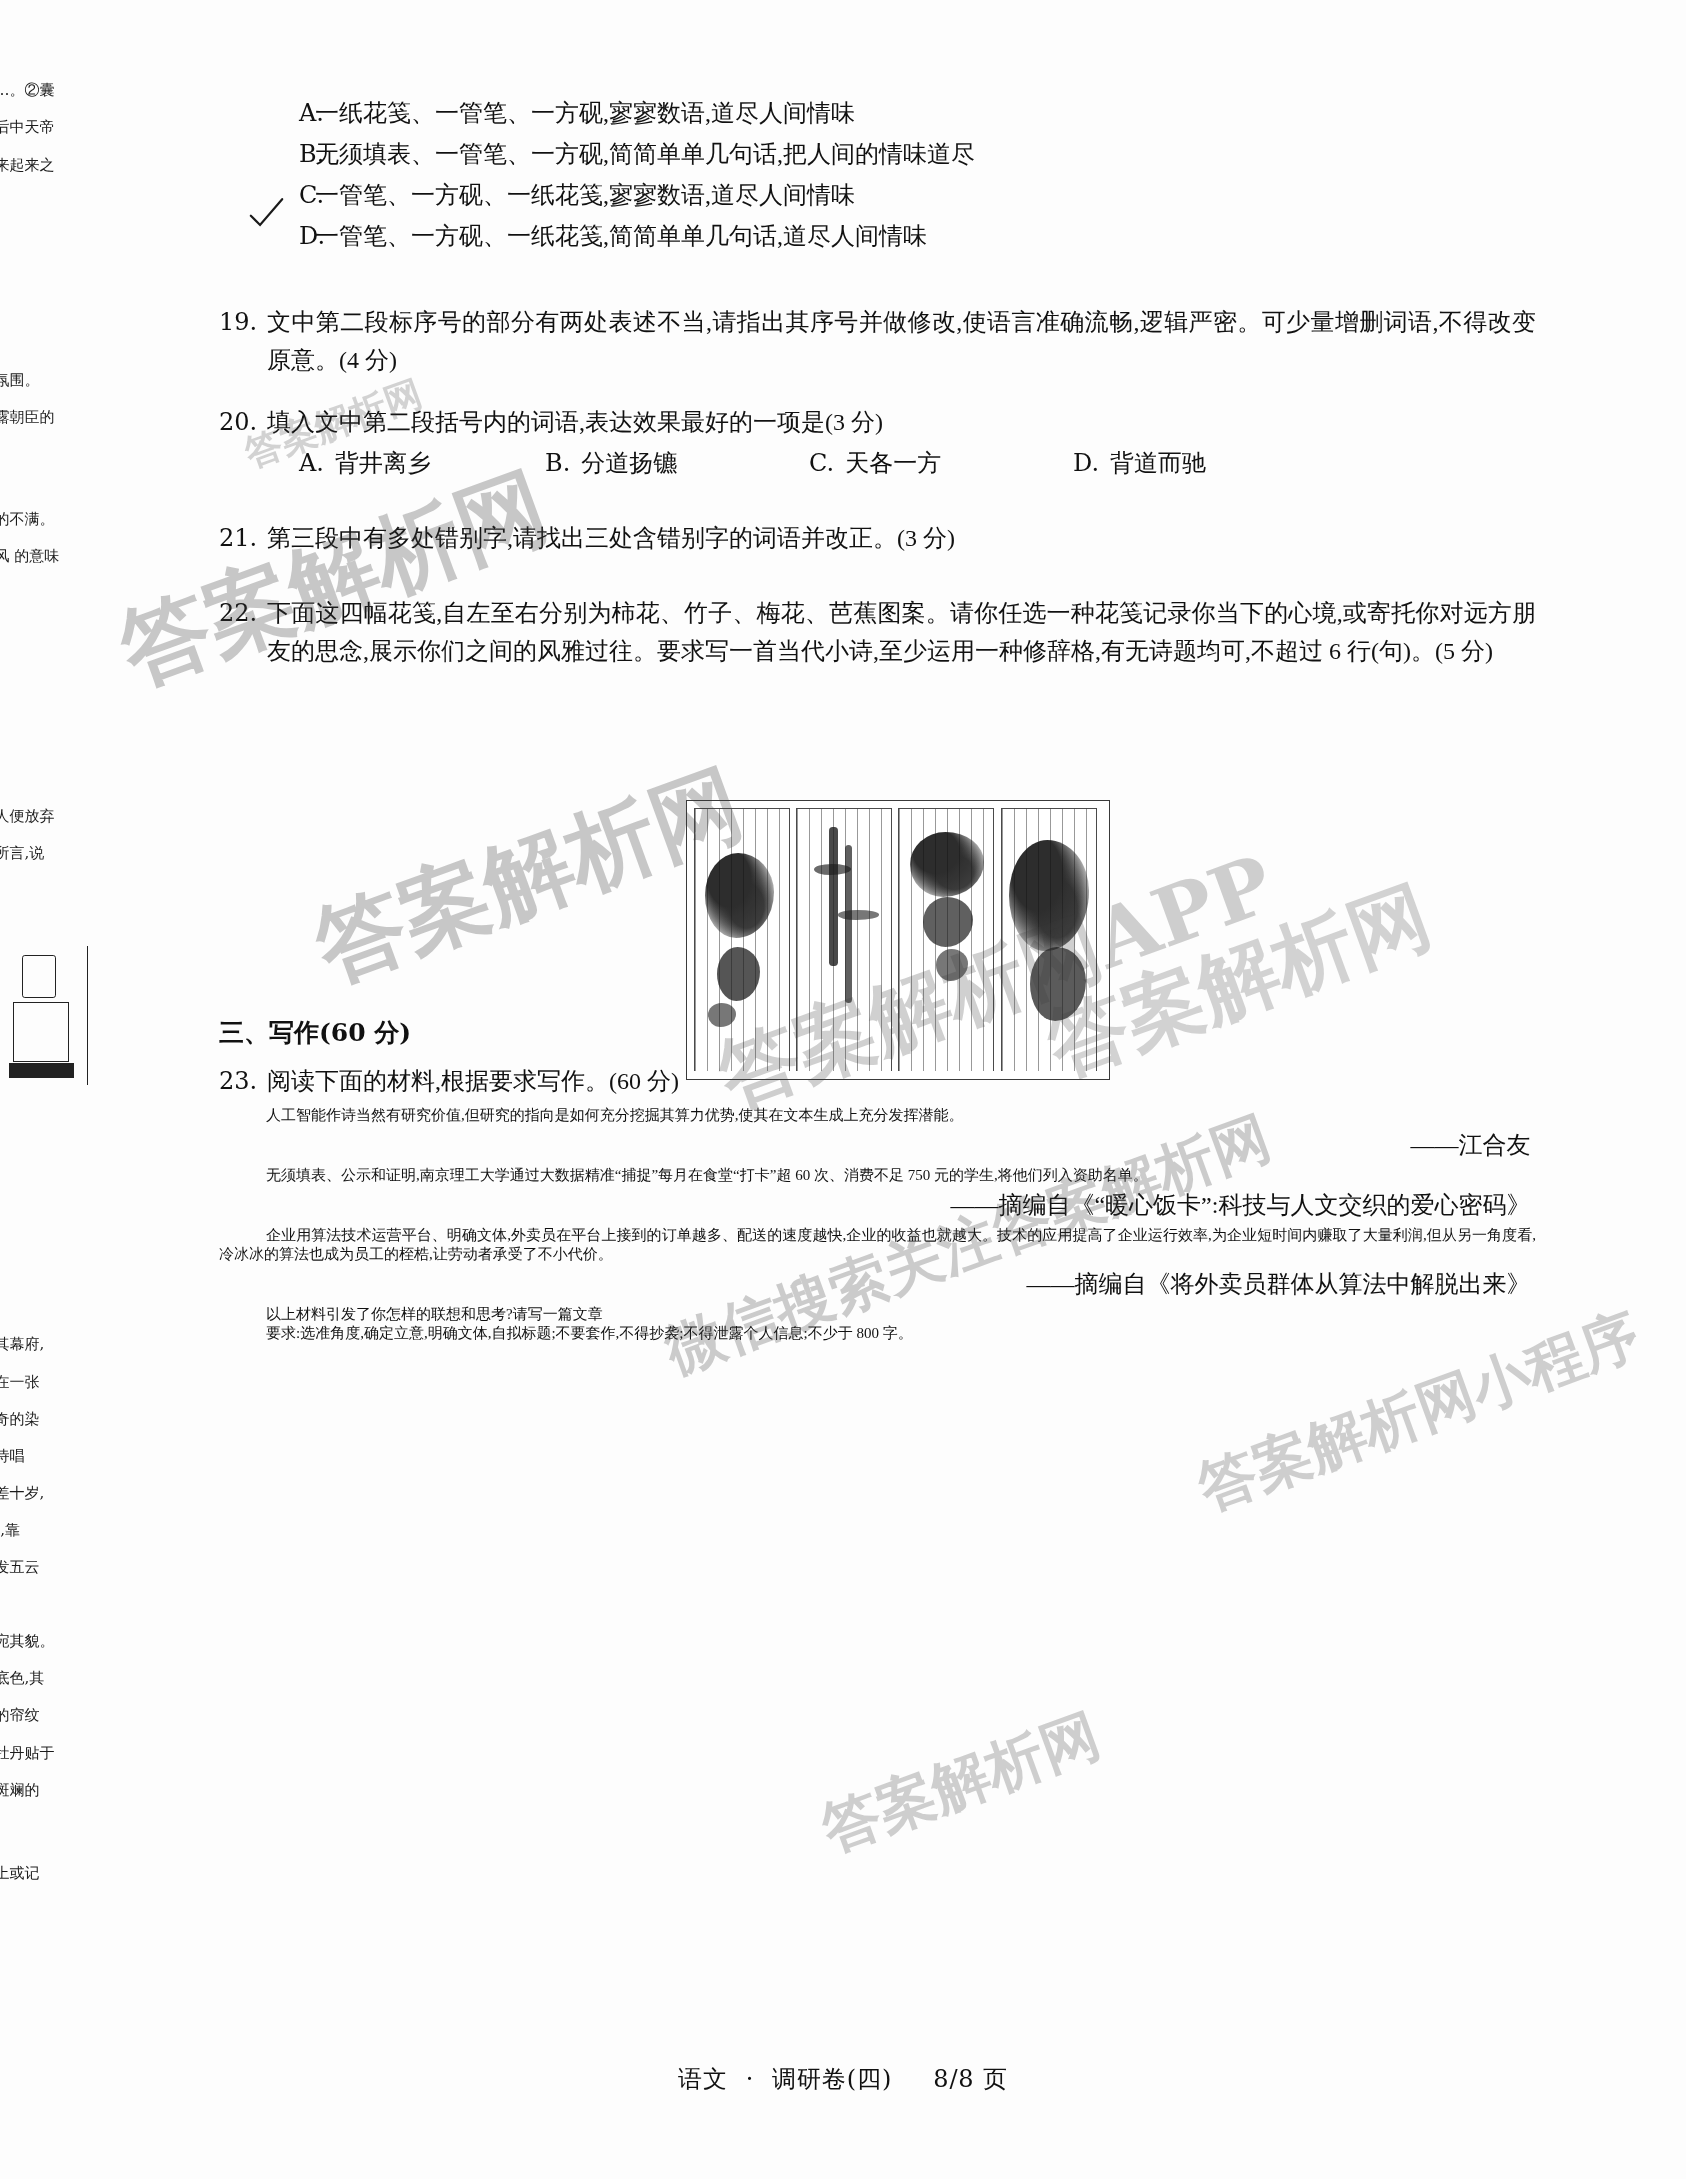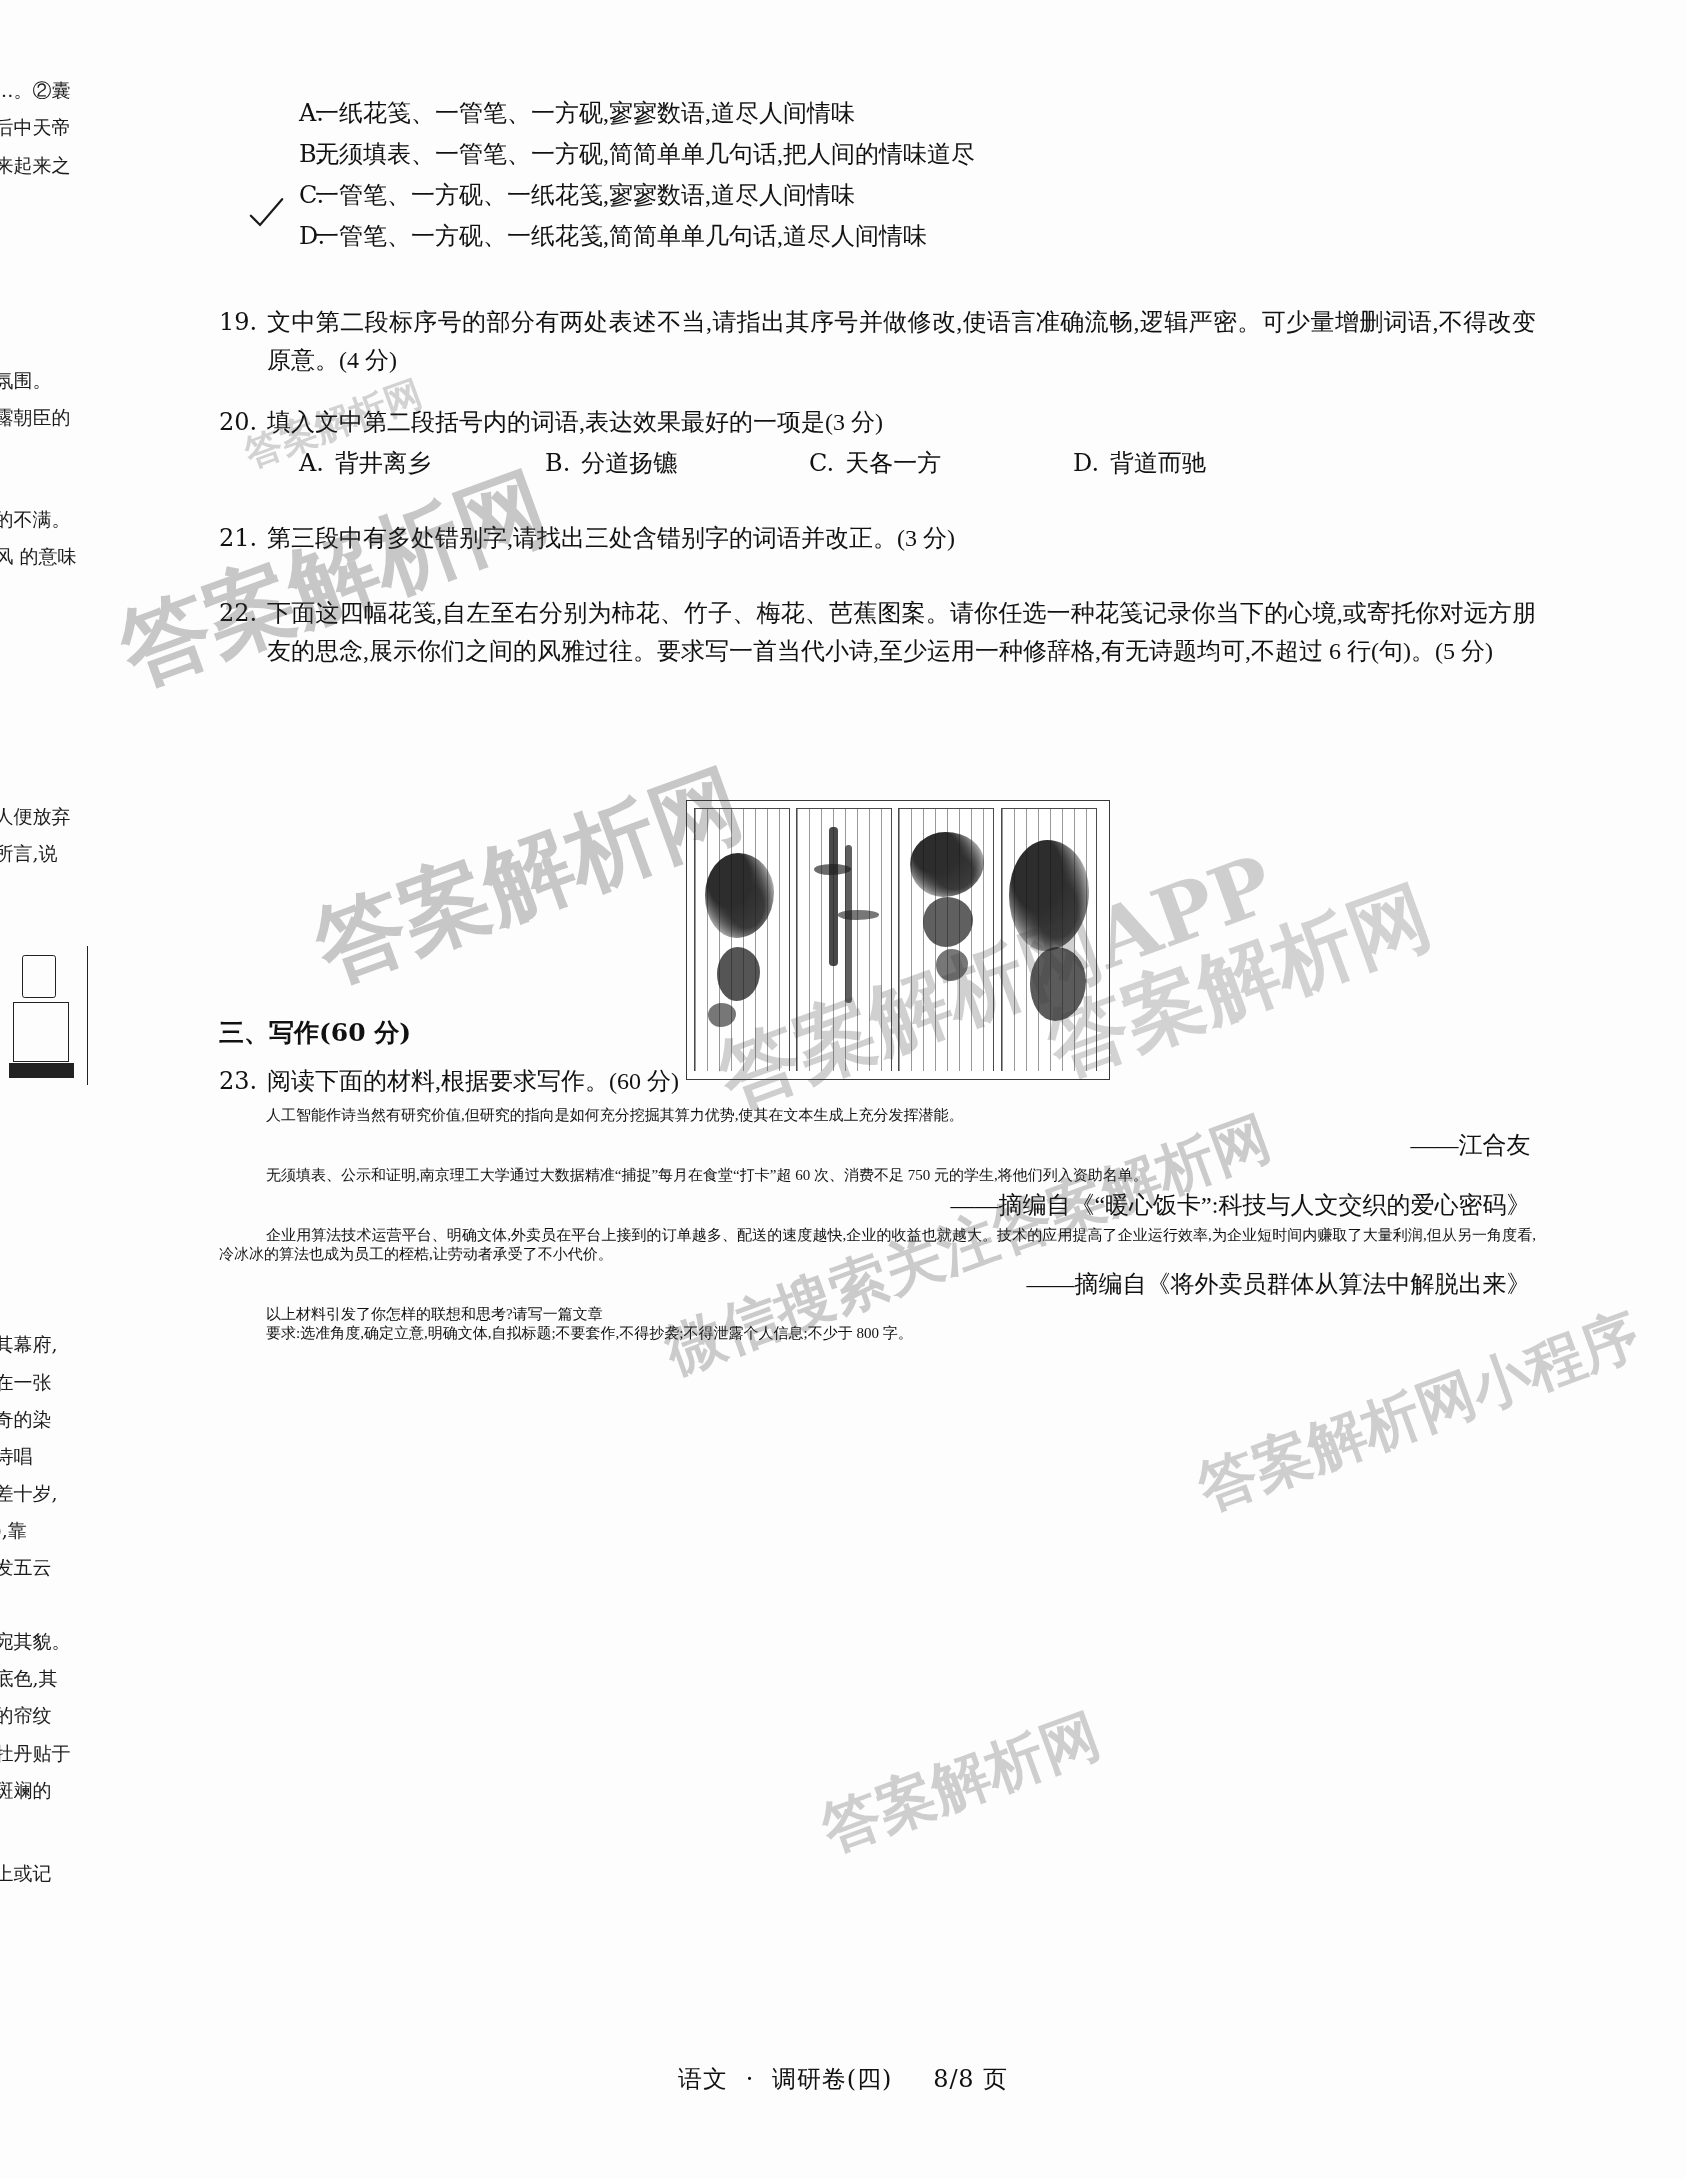--- a/index.html
+++ b/index.html
@@ -21,21 +21,21 @@
     background: #fdfdfd;
   }
 
   
   .gutter {
     position: absolute;
     left: 0;
     top: 0;
     width: 130px;
     height: 2180px;
-    font-size: 19px;
+    font-size: 15px;
     line-height: 37px;
     color: #1b1b1b;
     font-family: "DejaVu Serif", serif;
   }
   .gutter .gl {
     position: absolute;
     white-space: nowrap;
     left: -5.6px;
   }
 

